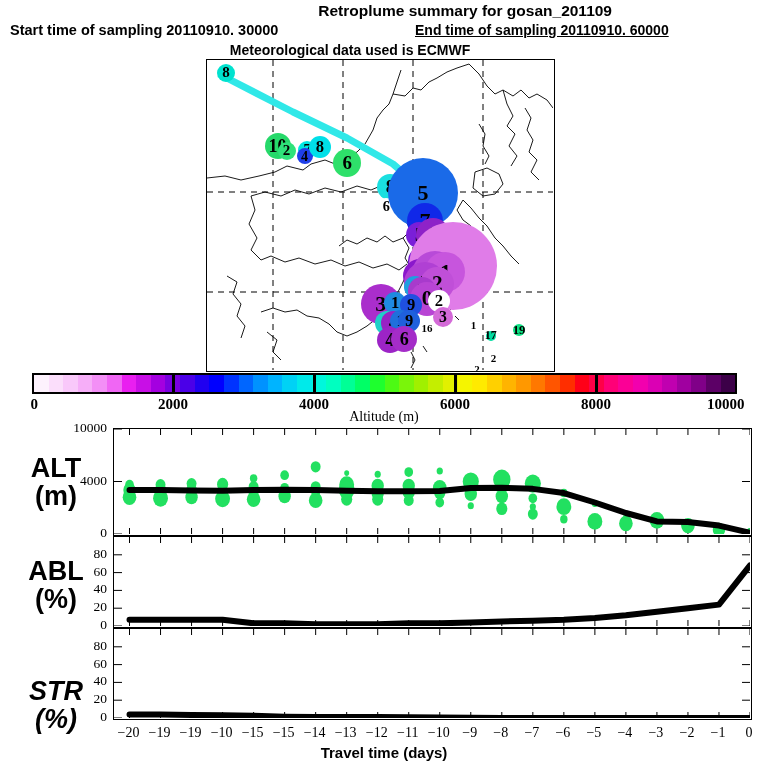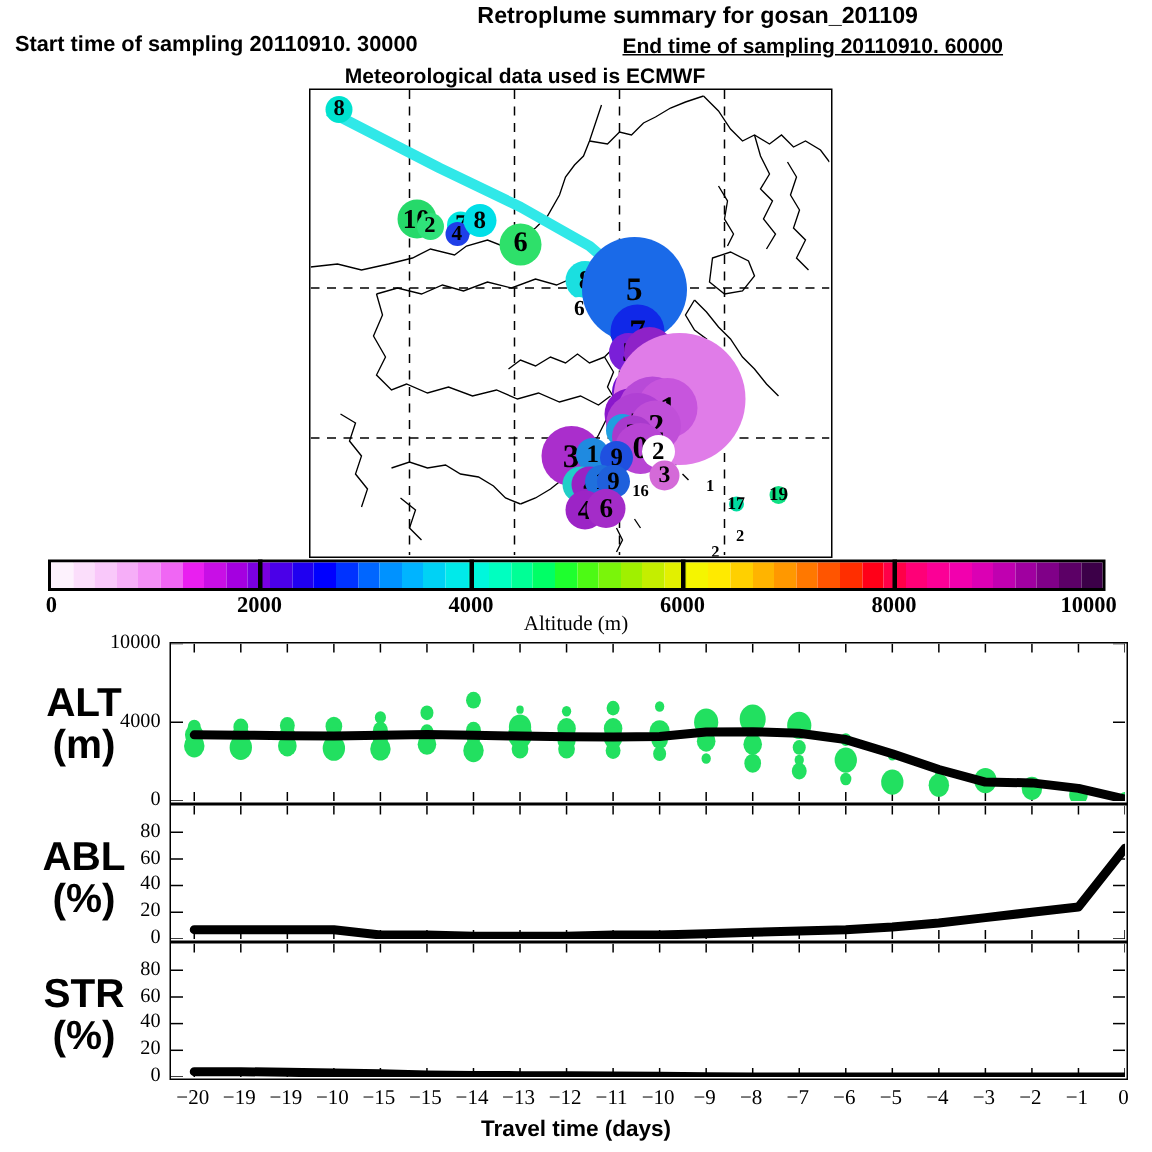--- a/index.html
+++ b/index.html
@@ -34,21 +34,21 @@
   .panel{position:absolute;left:113px;width:639px;border:1.5px solid #000;
          box-sizing:border-box;background:#fff;overflow:hidden;}
   #panel-alt{top:428px;height:108px;}
   #panel-abl{top:536px;height:92px;}
   #panel-str{top:628px;height:92px;}
   .panel svg{position:absolute;left:0;top:0;}
   .rowlab{position:absolute;font-weight:bold;font-size:27px;text-align:center;
           line-height:1.02;}
   #lab-alt{left:6px;top:455px;width:100px;}
   #lab-abl{left:6px;top:558px;width:100px;}
-  #lab-str{left:6px;top:649px;width:100px;}
+  #lab-str{left:6px;top:678px;width:100px;font-style:italic;}
   .ytick{position:absolute;font-size:13.5px;font-family:"Liberation Serif","DejaVu Serif",serif;
          text-align:right;width:58px;transform:translateY(-52%);}
   .xtick{position:absolute;font-size:14px;font-family:"Liberation Serif","DejaVu Serif",serif;
          transform:translateX(-50%);white-space:nowrap;}
   #xaxis-title{left:0;top:744px;width:768px;text-align:center;font-size:15px;font-weight:bold;}
 </style>
 </head>
 <body>
 
 <div class="abs ttl" id="title-main">Retroplume summary for gosan_201109</div>

